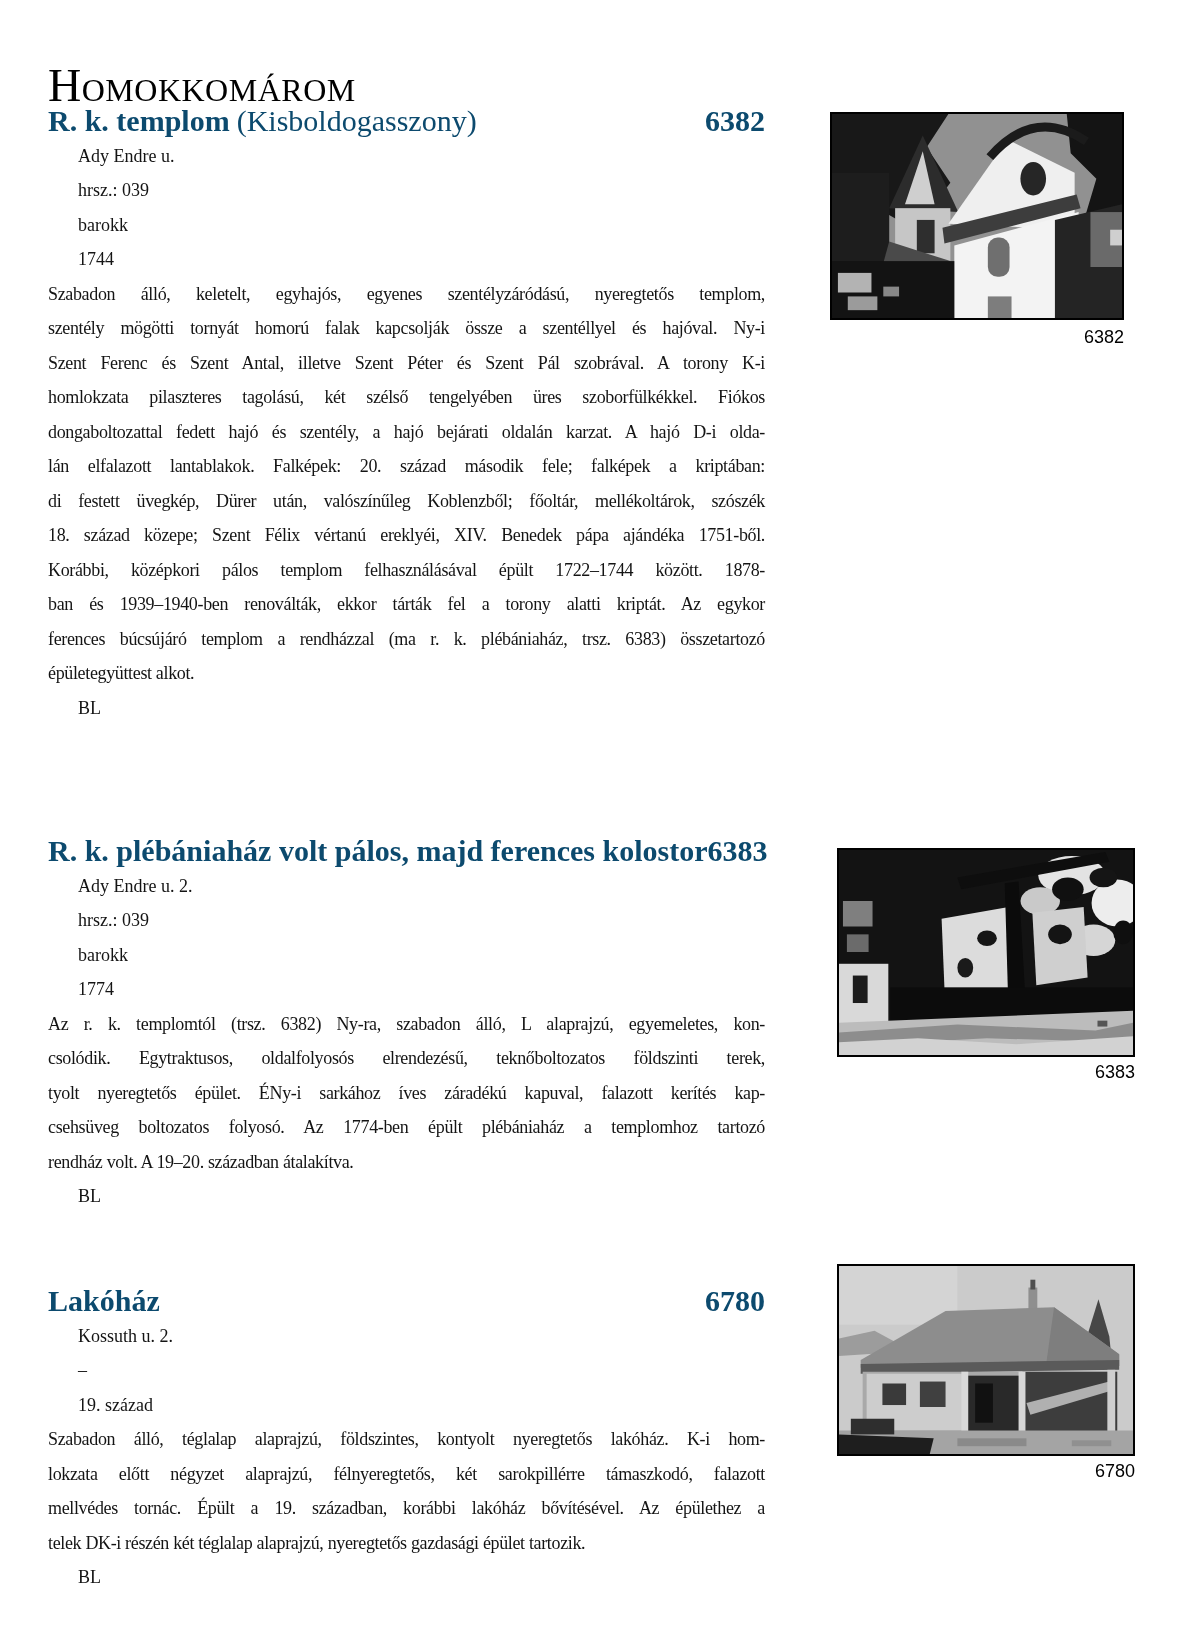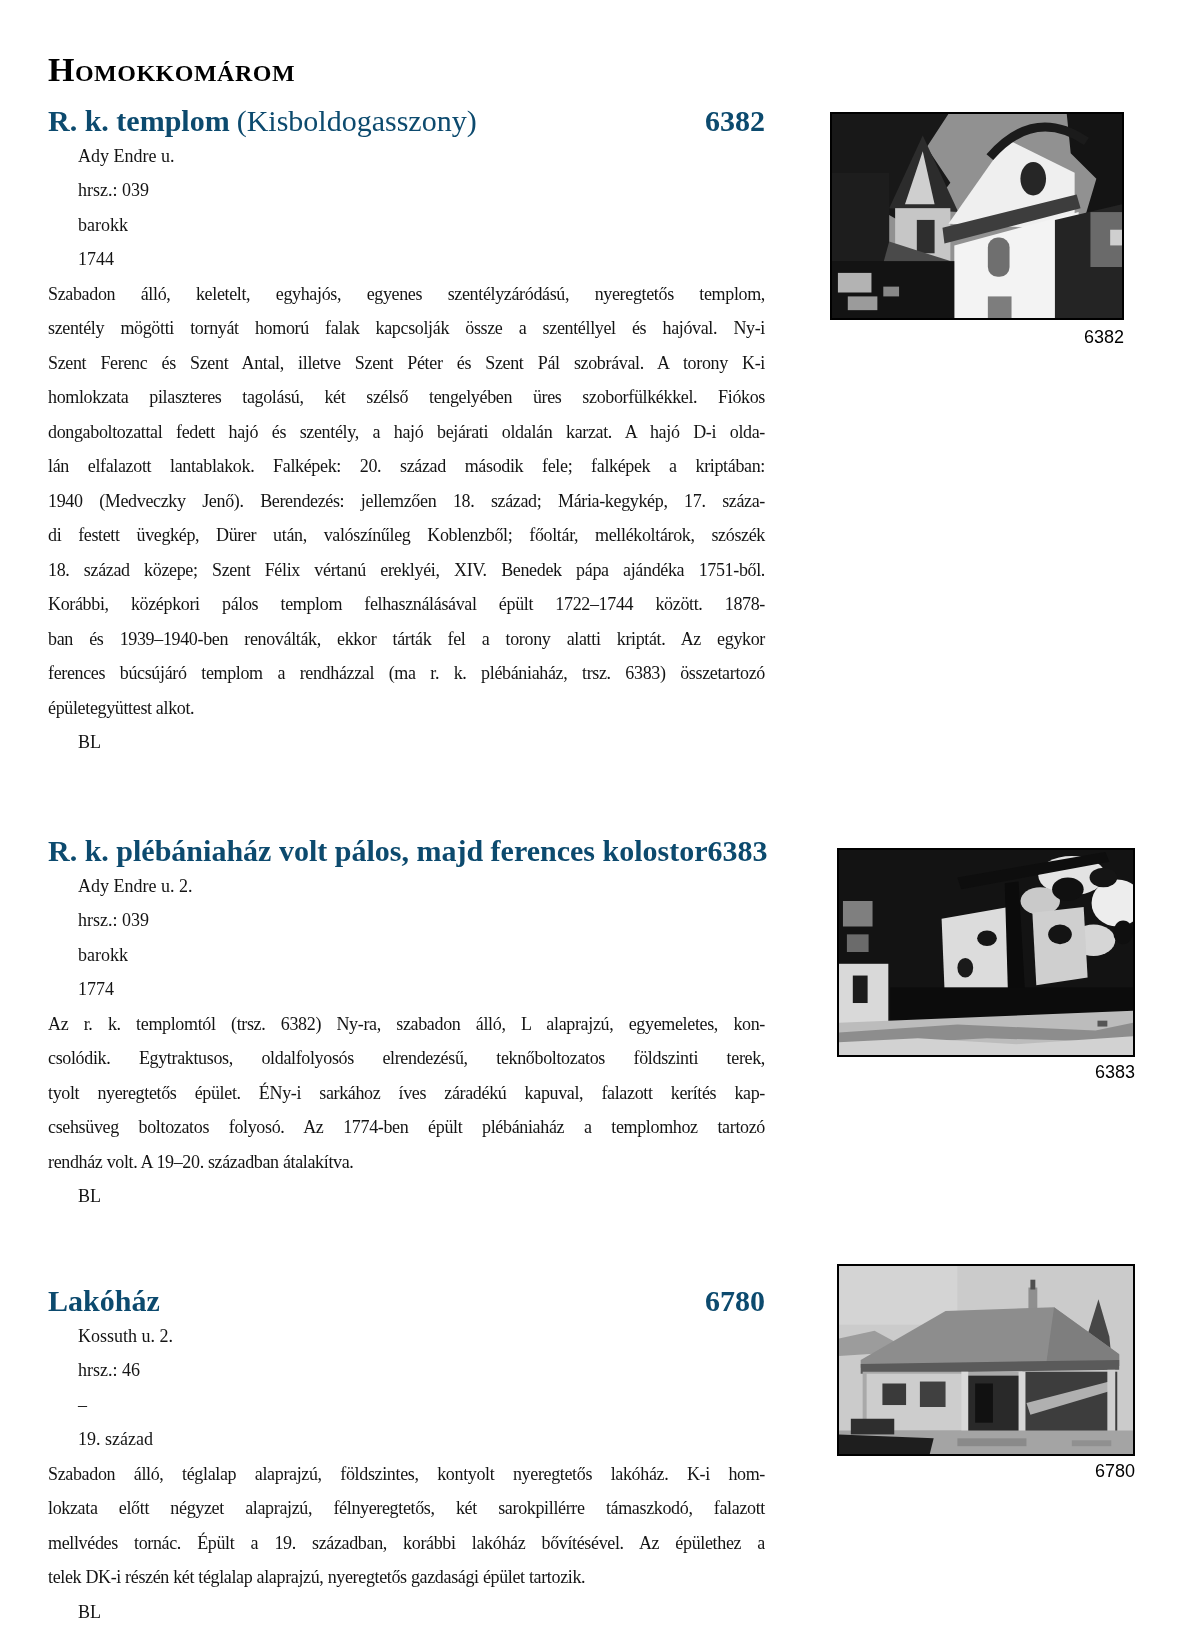--- a/index.html
+++ b/index.html
@@ -1,19 +1,19 @@
 <!DOCTYPE html>
 <html lang="hu"><head>
 <meta charset="utf-8">
 <style>
   html,body{margin:0;padding:0;background:#ffffff;}
   body{width:1180px;height:1628px;position:relative;overflow:hidden;
        font-family:"Liberation Serif", serif;color:#111;}
   .page-title{position:absolute;left:48px;top:27px;
-       font-size:34px;line-height:1.2;font-weight:bold;font-variant:small-caps;
+       font-size:46px;line-height:1.2;font-weight:normal;font-variant:small-caps;
        letter-spacing:0.5px;color:#000;}
   .entry{position:absolute;left:48px;width:717px;
        font-size:18px;line-height:34.5px;color:#141414;}
   .title-row{display:flex;justify-content:space-between;align-items:baseline;
        font-size:30px;font-weight:bold;line-height:34.5px;color:#0c4a6e;}
   .title-left{white-space:nowrap;}
   .suffix{font-weight:normal;}
   .suffix:not(:empty){margin-left:7px;}
   .num{font-weight:bold;}
   .detail{padding-left:30px;}
@@ -43,21 +43,20 @@
   <div class="detail">hrsz.: 039</div>
   <div class="detail">barokk</div>
   <div class="detail">1744</div>
   <div class="desc">
       <div class="dline">Szabadon álló, keletelt, egyhajós, egyenes szentélyzáródású, nyeregtetős templom,</div>
       <div class="dline">szentély mögötti tornyát homorú falak kapcsolják össze a szentéllyel és hajóval. Ny-i</div>
       <div class="dline">Szent Ferenc és Szent Antal, illetve Szent Péter és Szent Pál szobrával. A torony K-i</div>
       <div class="dline">homlokzata pilaszteres tagolású, két szélső tengelyében üres szoborfülkékkel. Fiókos</div>
       <div class="dline">dongaboltozattal fedett hajó és szentély, a hajó bejárati oldalán karzat. A hajó D-i olda-</div>
       <div class="dline">lán elfalazott lantablakok. Falképek: 20. század második fele; falképek a kriptában:</div>
-      <div class="dline">1940 (Medveczky Jenő). Berendezés: jellemzően 18. század; Mária-kegykép, 17. száza-</div>
       <div class="dline">di festett üvegkép, Dürer után, valószínűleg Koblenzből; főoltár, mellékoltárok, szószék</div>
       <div class="dline">18. század közepe; Szent Félix vértanú ereklyéi, XIV. Benedek pápa ajándéka 1751-ből.</div>
       <div class="dline">Korábbi, középkori pálos templom felhasználásával épült 1722–1744 között. 1878-</div>
       <div class="dline">ban és 1939–1940-ben renoválták, ekkor tárták fel a torony alatti kriptát. Az egykor</div>
       <div class="dline">ferences búcsújáró templom a rendházzal (ma r. k. plébániaház, trsz. 6383) összetartozó</div>
       <div class="dline last">épületegyüttest alkot.</div>
     </div>
   <div class="author">BL</div>
 </section>
 
@@ -83,21 +82,20 @@
 </section>
 
 <section class="entry" style="top:1284px">
   <div class="title-row">
     <div class="title-left">
       <span>Lakóház</span><span class="suffix"></span>
     </div>
     <div class="num">6780</div>
   </div>
   <div class="detail">Kossuth u. 2.</div>
-  <div class="detail">hrsz.: 46</div>
   <div class="detail">–</div>
   <div class="detail">19. század</div>
   <div class="desc">
       <div class="dline">Szabadon álló, téglalap alaprajzú, földszintes, kontyolt nyeregtetős lakóház. K-i hom-</div>
       <div class="dline">lokzata előtt négyzet alaprajzú, félnyeregtetős, két sarokpillérre támaszkodó, falazott</div>
       <div class="dline">mellvédes tornác. Épült a 19. században, korábbi lakóház bővítésével. Az épülethez a</div>
       <div class="dline last">telek DK-i részén két téglalap alaprajzú, nyeregtetős gazdasági épület tartozik.</div>
     </div>
   <div class="author">BL</div>
 </section>

